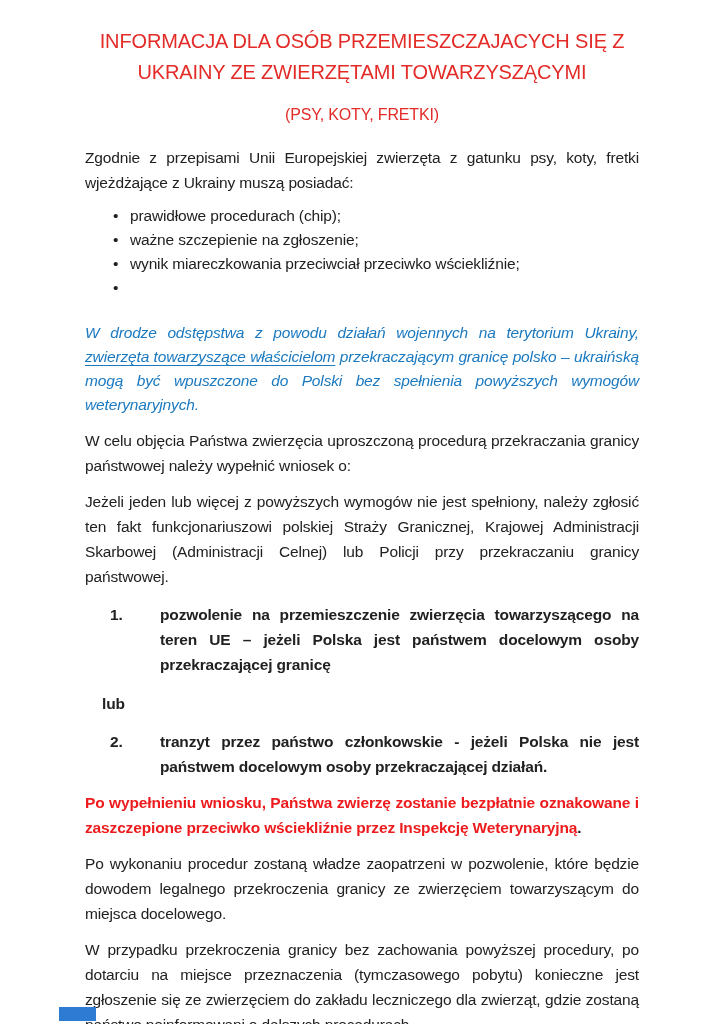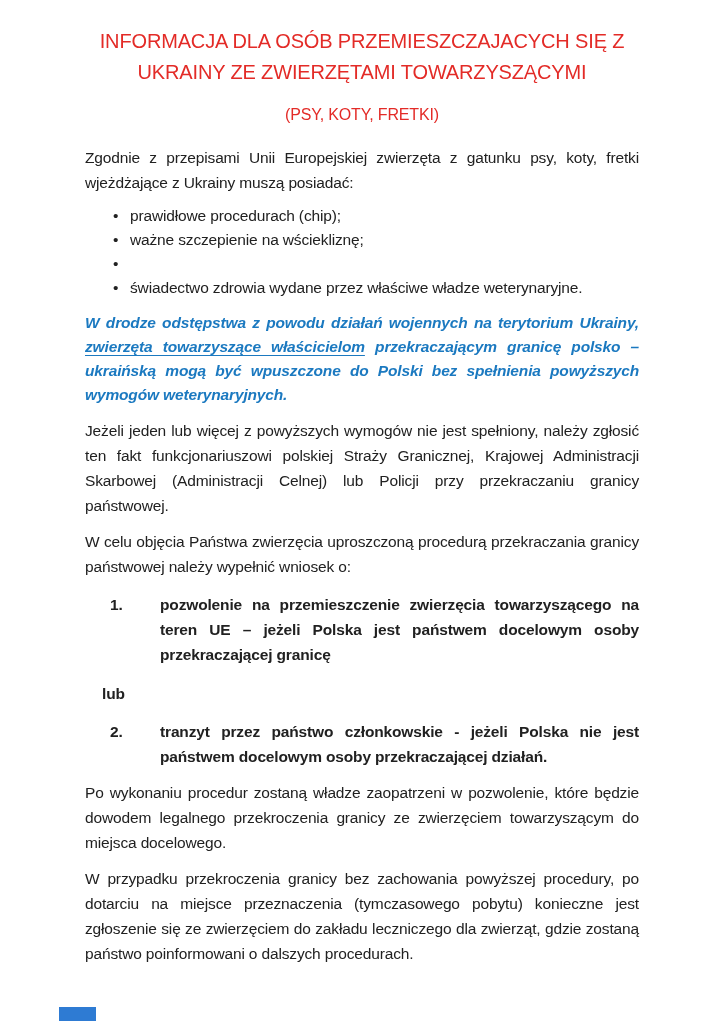--- a/index.html
+++ b/index.html
@@ -33,23 +33,23 @@
     line-height: 26px;
     color: var(--heading-red, #e32b27);
     text-align: center;
   }
   .para { margin: 11px 0 0; text-align: justify; }
   .intro { margin-top: 17px; }
   .req-list { list-style: none; margin: 9px 0 0; padding: 0 0 0 28px; }
   .req-item { display: flex; line-height: 24px; }
   .bullet { width: 17px; flex: none; }
   .derogation {
-    margin: 11px 0 0;
+    margin: 21px 0 0;
     color: var(--accent-blue, #1b79c0);
-    font-weight: 700;
+    font-weight: 400;
     font-style: italic;
     line-height: 24px;
     text-align: justify;
   }
   .underlined { text-decoration: underline; text-underline-offset: 3px; }
   .app-list { margin: 0; padding: 0; }
   .app-item {
     display: flex;
     margin: 13px 0 0;
     padding-left: 25px;
@@ -84,49 +84,50 @@
 
   <p class="para intro">Zgodnie z przepisami Unii Europejskiej zwierzęta z gatunku psy, koty, fretki wjeżdżające z Ukrainy muszą posiadać:</p>
 
   <ul class="req-list">
     <li class="req-item">
       <span class="bullet">•</span>
       <span>prawidłowe procedurach (chip);</span>
     </li>
     <li class="req-item">
       <span class="bullet">•</span>
-      <span>ważne szczepienie na wściekliznę;</span>
+      <span>ważne szczepienie na zgłoszenie;</span>
     </li>
     <li class="req-item">
       <span class="bullet">•</span>
+      <span>wynik miareczkowania przeciwciał przeciwko wściekliźnie;</span>
     </li>
     <li class="req-item">
       <span class="bullet">•</span>
-      <span>świadectwo zdrowia wydane przez właściwe władze weterynaryjne.</span>
     </li>
   </ul>
 
   <p class="para derogation"><span>W drodze odstępstwa z powodu działań wojennych na terytorium Ukrainy, </span><span class="underlined">zwierzęta towarzyszące właścicielom</span><span> przekraczającym granicę polsko – ukraińską mogą być wpuszczone do Polski bez spełnienia powyższych wymogów weterynaryjnych.</span></p>
 
+  <p class="para">W celu objęcia Państwa zwierzęcia uproszczoną procedurą przekraczania granicy państwowej należy wypełnić wniosek o:</p>
+
   <p class="para">Jeżeli jeden lub więcej z powyższych wymogów nie jest spełniony, należy zgłosić ten fakt funkcjonariuszowi polskiej Straży Granicznej, Krajowej Administracji Skarbowej (Administracji Celnej) lub Policji przy przekraczaniu granicy państwowej.</p>
-
-  <p class="para">W celu objęcia Państwa zwierzęcia uproszczoną procedurą przekraczania granicy państwowej należy wypełnić wniosek o:</p>
 
   <div class="app-list">
     <div class="app-item">
       <span class="app-num">1.</span>
       <span class="app-text">pozwolenie na przemieszczenie zwierzęcia towarzyszącego na teren UE – jeżeli Polska jest państwem docelowym osoby przekraczającej granicę</span>
     </div>
     <div class="or-label">lub</div>
     <div class="app-item">
       <span class="app-num">2.</span>
       <span class="app-text">tranzyt przez państwo członkowskie - jeżeli Polska nie jest państwem docelowym osoby przekraczającej działań.</span>
     </div>
   </div>
 
+  <p class="para free-notice"><span>Po wypełnieniu wniosku, Państwa zwierzę zostanie bezpłatnie oznakowane i zaszczepione przeciwko wściekliźnie przez Inspekcję Weterynaryjną</span><span class="suffix">.</span></p>
 
   <p class="para">Po wykonaniu procedur zostaną władze zaopatrzeni w pozwolenie, które będzie dowodem legalnego przekroczenia granicy ze zwierzęciem towarzyszącym do miejsca docelowego.</p>
 
   <p class="para">W przypadku przekroczenia granicy bez zachowania powyższej procedury, po dotarciu na miejsce przeznaczenia (tymczasowego pobytu) konieczne jest zgłoszenie się ze zwierzęciem do zakładu leczniczego dla zwierząt, gdzie zostaną państwo poinformowani o dalszych procedurach.</p>
 
   <div class="footer-mark"></div>
 
 </div>
 
 </body></html>

